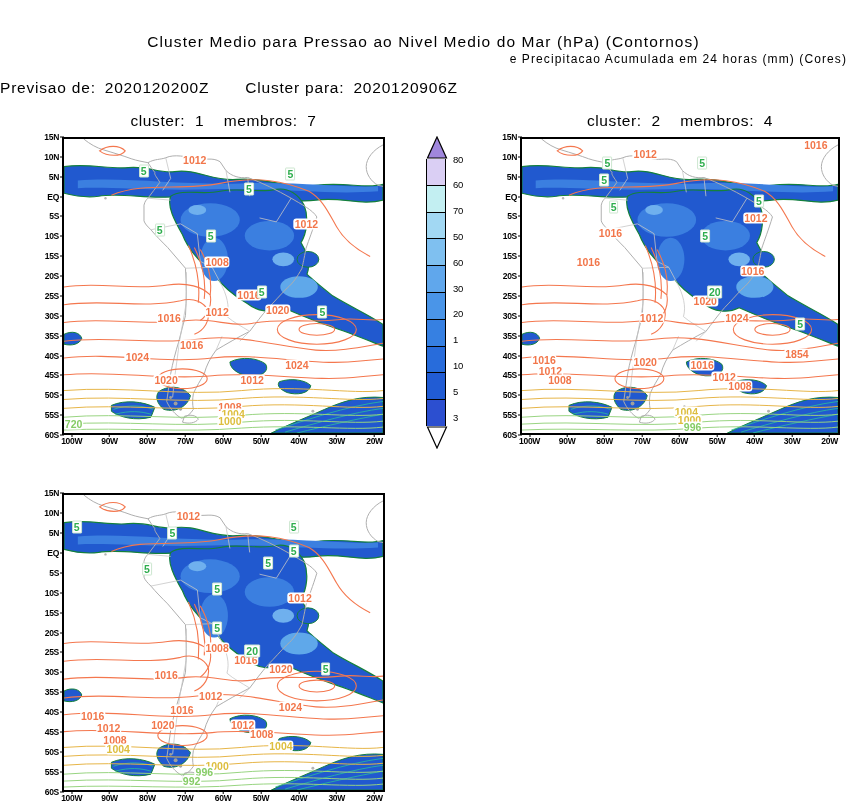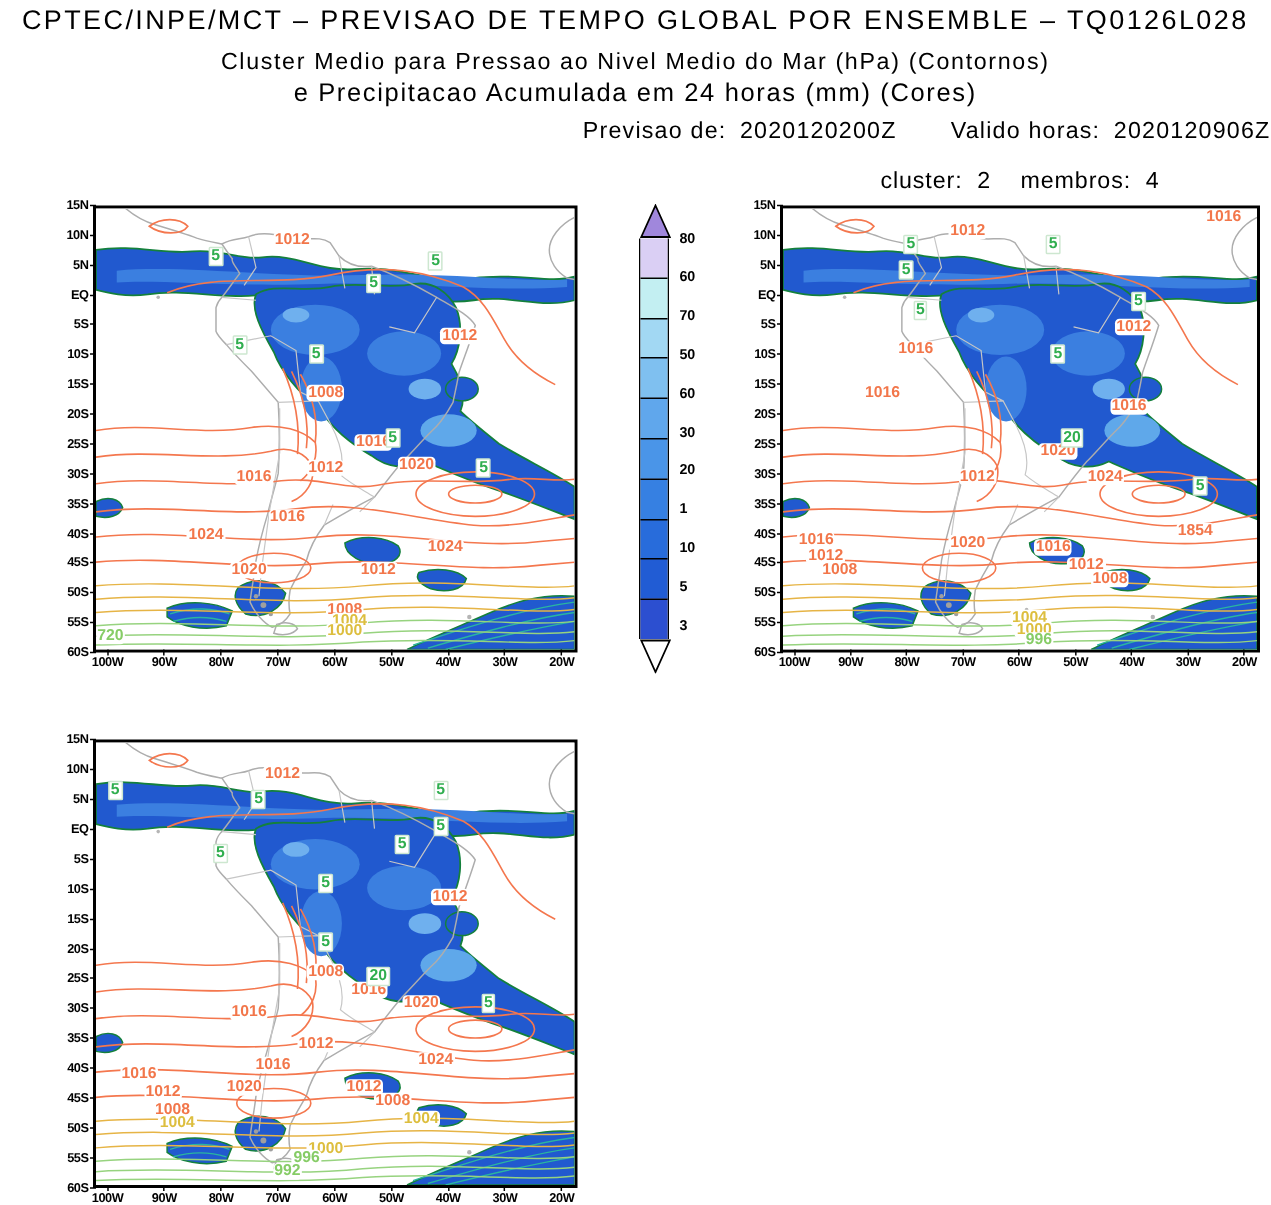--- a/index.html
+++ b/index.html
@@ -1,22 +1,22 @@
 <!DOCTYPE html>
 <html><head>
 <meta charset="utf-8">
 <style>
   html,body{margin:0;padding:0;background:#fff;}
   .page{position:relative;width:847px;height:803px;background:#fff;overflow:hidden;
         font-family:"Liberation Sans",sans-serif;color:#000;}
   .t1{position:absolute;top:3px;left:0;right:0;text-align:center;font-size:18px;
       letter-spacing:1.6px;white-space:nowrap;}
   .t2{position:absolute;top:33px;left:0;right:0;text-align:center;font-size:15.5px;letter-spacing:1.1px;white-space:nowrap;}
-  .t3{position:absolute;top:52px;left:0;right:0;text-align:center;font-size:17px;letter-spacing:1.1px;white-space:nowrap;}
-  .dateline{position:absolute;top:79px;left:0;right:0;display:flex;justify-content:flex-end;
+  .t3{position:absolute;top:52px;left:0;right:0;text-align:right;font-size:12px;letter-spacing:1.1px;white-space:nowrap;}
+  .dateline{position:absolute;top:79px;left:0;right:0;display:flex;justify-content:flex-start;
       gap:36px;font-size:15.5px;letter-spacing:0.8px;white-space:nowrap;}
   .dl-group{display:flex;gap:9px;}
 
   .panel{position:absolute;border:2px solid #000;box-sizing:border-box;background:#fff;}
   .panel-title{position:absolute;top:-27px;left:-20px;right:-20px;text-align:center;
       font-size:15.5px;letter-spacing:0.6px;white-space:pre;}
   .map-art{position:absolute;left:0;top:0;width:100%;height:100%;display:block;}
   .label-overlay{position:absolute;left:0;top:0;right:0;bottom:0;padding-left:36px;}
   .clabel{position:absolute;transform:translate(-50%,-50%);font-size:10.5px;font-weight:bold;
       background:#fff;padding:0 1px;line-height:11px;white-space:nowrap;border-radius:3px;}
@@ -32,21 +32,21 @@
   .lon-axis{position:absolute;top:100%;left:-2px;right:-2px;height:18px;}
   .lon-item{position:absolute;top:0;transform:translateX(-50%);display:flex;flex-direction:column;align-items:center;}
   .tkv{width:1px;height:4px;background:#000;}
 
   .colorbar{position:absolute;left:425px;top:136px;width:64px;height:312px;}
   .cb-arrow{display:block;margin-left:1px;}
   .cb-bar{width:20px;margin-left:1px;border-left:1px solid #000;border-right:1px solid #000;box-sizing:border-box;}
   .cbseg{height:25.8px;}
   .cbseg + .cbseg{border-top:1px solid #000;}
   .cb-labels{position:absolute;left:28px;top:0;bottom:0;width:30px;}
-  .cblbl{position:absolute;left:0;font-size:9.5px;font-weight:bold;letter-spacing:-0.2px;}
+  .cblbl{position:absolute;left:0;font-size:9.5px;font-weight:normal;letter-spacing:-0.2px;}
 </style>
 </head>
 <body>
 
 <div class="page">
 
   <svg width="0" height="0" style="position:absolute" aria-hidden="true">
     <defs>
       <g id="samap">
         <rect x="0" y="0" width="323" height="298" fill="#ffffff"></rect>
@@ -107,35 +107,35 @@
 
         <g fill="none" stroke="#97D37F" stroke-width="1">
           <path d="M0,282 C60,277 120,286 180,280 C240,275 290,283 323,279"></path>
           <path d="M0,289 C60,285 120,293 180,287 C240,282 290,290 323,286"></path>
           <path d="M0,295 C60,292 120,298 180,293 C240,289 290,296 323,292"></path>
         </g>
       </g>
     </defs>
   </svg>
 
-  <div class="t1">CPTEC/INPE/MCT – PREVISAO DE TEMPO GLOBAL POR ENSEMBLE – TQ0126L028</div>
   <div class="t2">Cluster Medio para Pressao ao Nivel Medio do Mar (hPa) (Contornos)</div>
   <div class="t3">e Precipitacao Acumulada em 24 horas (mm) (Cores)</div>
   <div class="dateline">
     <span class="dl-group">
       <span>Previsao de:</span>
       <span>2020120200Z</span>
     </span>
     <span class="dl-group">
-      <span>Valido horas:</span>
+      <span>Cluster para:</span>
       <span>2020120906Z</span>
     </span>
   </div>
 
   <div class="panel" style="left:62px;top:137px;width:323px;height:298px;">
+    <div class="panel-title">cluster:  1    membros:  7</div>
     <svg class="map-art" viewBox="0 0 323 298" preserveAspectRatio="none">
         <use href="#samap"></use>
       </svg>
     <div class="label-overlay">
         <span class="clabel lbl-o" style="left: 41%; top: 7%;">1012</span>
         <span class="clabel lbl-o" style="left: 76%; top: 29%;">1012</span>
         <span class="clabel lbl-o" style="left: 48%; top: 42%;">1008</span>
         <span class="clabel lbl-o" style="left: 58%; top: 53%;">1016</span>
         <span class="clabel lbl-o" style="left: 67%; top: 58%;">1020</span>
         <span class="clabel lbl-o" style="left: 48%; top: 59%;">1012</span>

